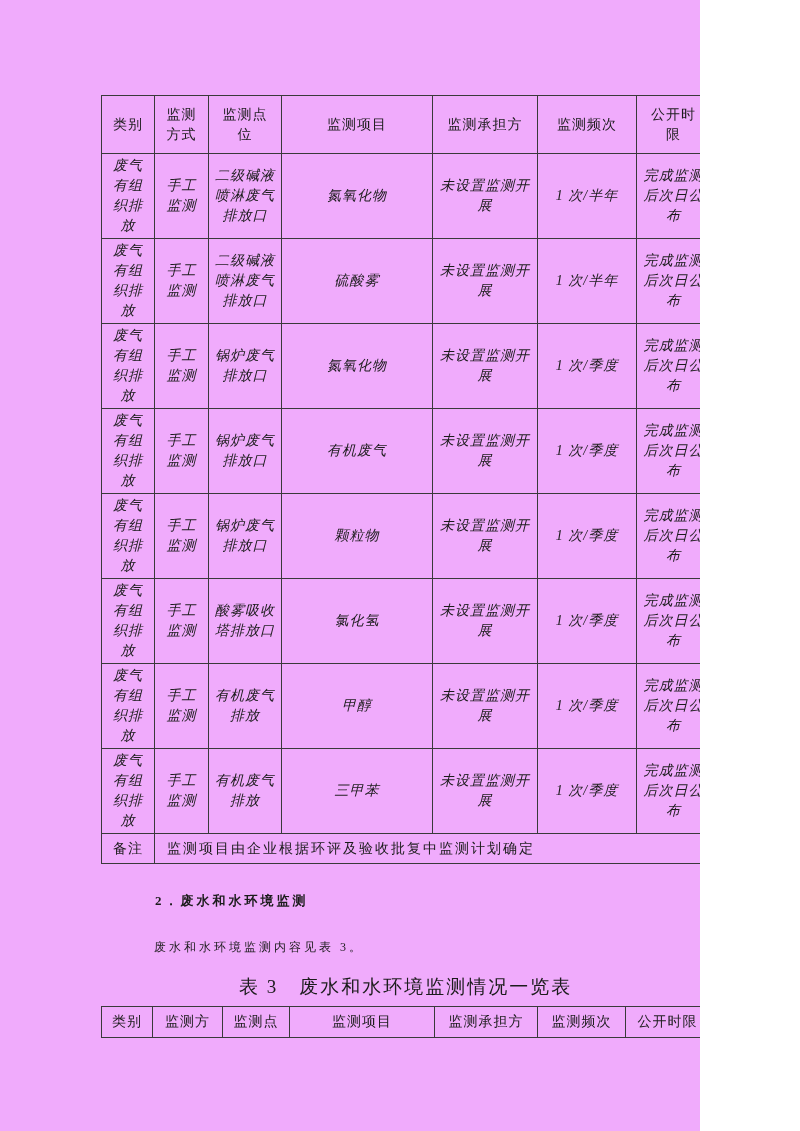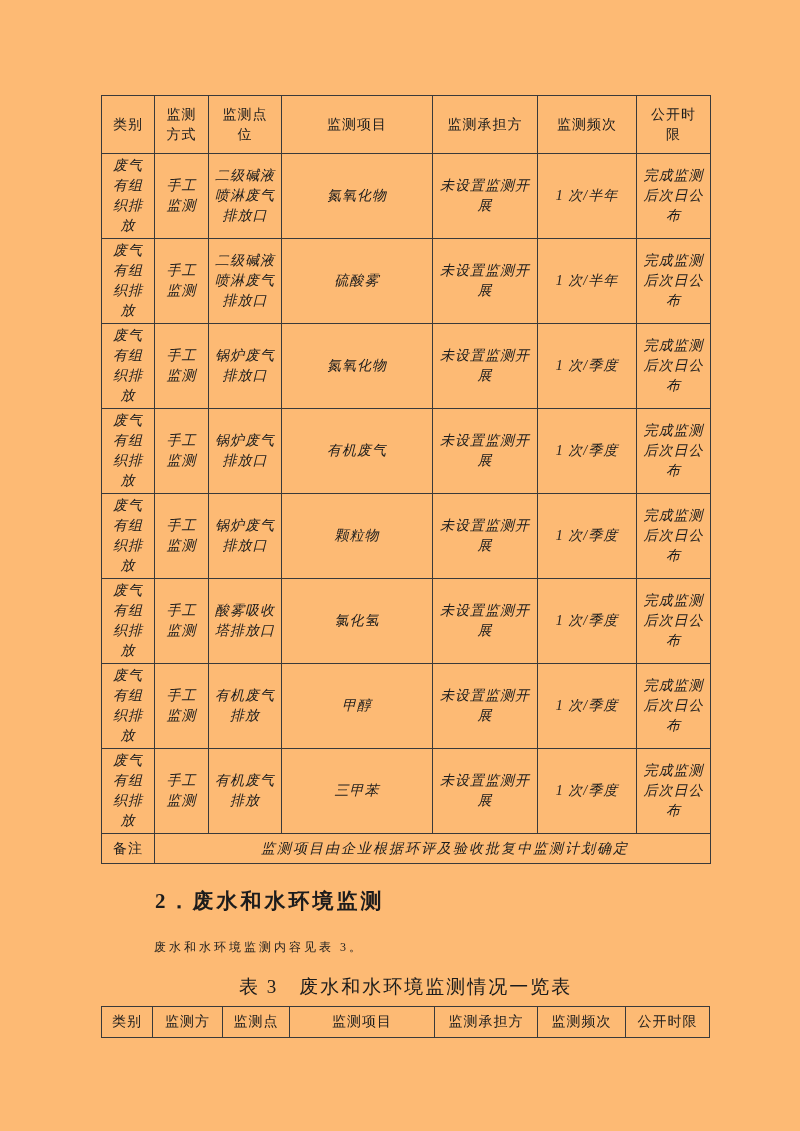--- a/index.html
+++ b/index.html
@@ -2,23 +2,23 @@
 <html><head>
 <meta charset="utf-8">
 <style>
   html, body {
     margin: 0;
     padding: 0;
     background: #ffffff;
   }
   .page {
     position: relative;
-    width: 800px;
+    width: 700px;
     height: 1131px;
-    background: #fdba74;
+    background: #f0abfc;
     font-family: "Liberation Serif", "DejaVu Serif", serif;
     color: #1c1c1c;
     overflow: hidden;
   }
   .content {
     position: absolute;
     left: 101px;
     top: 95px;
     width: 609px;
   }
@@ -36,30 +36,29 @@
     letter-spacing: 1px;
     line-height: 20px;
     white-space: pre-line;
     padding: 2px 3px;
     overflow: hidden;
   }
   .gas-table thead tr { height: 58px; }
   .gas-table tbody tr.data-row { height: 84px; font-style: italic; }
   .gas-table tr.note-row { height: 30px; }
   .gas-table td.note-text {
-    text-align: center;
-    padding-left: 28px;
+    text-align: left;
+    padding-left: 12px;
     letter-spacing: 2px;
-    font-style: italic;
   }
   .water-table thead tr { height: 31px; }
 
   .section-heading {
     margin: 25px 0 0 54px;
-    font-size: 21px;
+    font-size: 13px;
     font-weight: bold;
     letter-spacing: 3px;
     line-height: 24px;
   }
   .section-paragraph {
     margin: 22px 0 0 53px;
     font-size: 12px;
     letter-spacing: 3px;
     line-height: 24px;
   }

